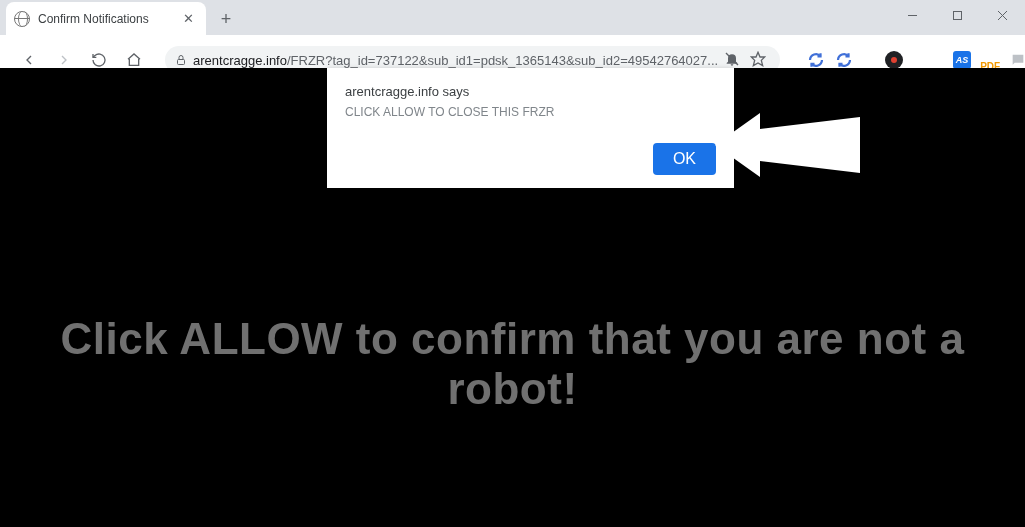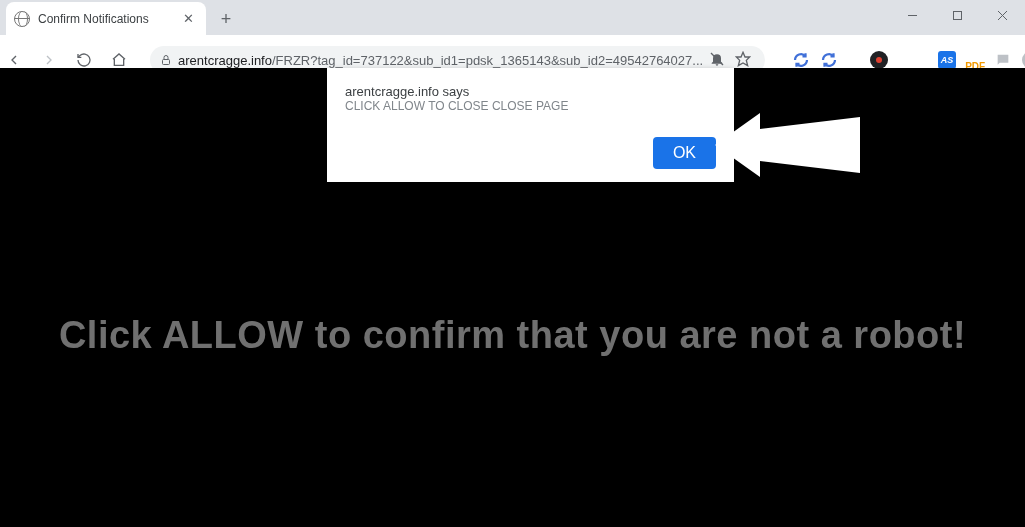--- a/index.html
+++ b/index.html
@@ -6,36 +6,36 @@
     body { width:1025px; height:527px; overflow:hidden; background:#fff; position:relative; }
     .titlebar { height:35px; background:#dee1e6; display:flex; align-items:flex-end; position:relative; }
     .tab { height:33px; margin-left:6px; background:#fff; border-radius:8px 8px 0 0; min-width:200px; display:flex; align-items:center; padding:12px 8px; gap:8px; font-size:12px; color:#3c4043; position:relative; }
     .tab .globe { width:16px; height:16px; border-radius:50%; border:1.5px solid #777; position:relative; flex-shrink:0; }
     .tab .globe:before { content:""; position:absolute; left:50%; top:-1px; bottom:-1px; width:8px; margin-left:-4px; border:1.5px solid #777; border-top:none; border-bottom:none; border-radius:50%; }
     .tab .globe:after { content:""; position:absolute; left:-1px; right:-1px; top:50%; height:1.5px; margin-top:-.75px; background:#777; }
     .tab .close-x { margin-left:auto; margin-right:4px; color:#5f6368; font-size:13px; line-height:1; }
     .new-tab { width:28px; height:28px; display:flex; align-items:center; justify-content:center; color:#5f6368; font-size:18px; margin-left:6px; margin-bottom:2px;}
     .win-controls { position:absolute; right:0; top:0; display:flex; }
     .win-btn { width:45px; height:30px; display:flex; align-items:center; justify-content:center; color:#5f6368; }
-    .toolbar { height:50px; background:#fff; display:flex; align-items:center; padding:0 6px; gap:19px; border-bottom:0; }
+    .toolbar { height:50px; background:#fff; display:flex; align-items:center; padding:0 21px; gap:19px; border-bottom:0; }
     .tb-btn { width:28px; height:28px; display:flex; align-items:center; justify-content:center; color:#5f6368; border-radius:50%; }
     .tb-btn svg { width:16px; height:16px; }
     .disabled { color:#bdc1c6; }
     .omni { flex:0 0 520px; height:28px; border-radius:14px; background:#f1f3f4; display:flex; align-items:center; padding:0 10px; font-size:13px; color:#5f6368; gap:6px; margin-left:4px; }
     .omni .lock { width:12px; height:12px; }
     .omni .url { white-space:nowrap; overflow:hidden; text-overflow:ellipsis; flex:1; }
     .omni .url .dom { color:#202124; }
     .omni-right { display:flex; align-items:center; gap:10px; margin-left:auto; padding-right:4px; }
     .ext-row { display:flex; align-items:center; gap:10px; margin-left:8px; }
     .ext-icn { width:18px; height:18px; display:flex; align-items:center; justify-content:center; border-radius:4px; font-size:10px; font-weight:bold; }
     .divider { width:1px; height:20px; background:#dadce0; margin:0 6px; }
     .content { position:absolute; left:0; right:0; top:68px; bottom:0; background:#000; }
-    .big-text { position:absolute; top:246px; width:100%; text-align:center; font-size:38px; font-weight:700; color:#707070; letter-spacing:.5px; }
+    .big-text { position:absolute; top:246px; width:100%; text-align:center; font-size:44px; font-weight:700; color:#707070; letter-spacing:.5px; }
     .dialog { position:absolute; left:327px; top:68px; width:407px; background:#fff; box-shadow:0 2px 6px rgba(0,0,0,.3); padding:16px 18px 13px; }
-    .dialog .origin { font-size:13px; color:#3c4043; }
+    .dialog .origin { font-size:13px; color:#3c4043; margin-bottom:6px; }
     .dialog .msg { font-size:12px; color:#80868b; margin-bottom:24px; }
     .dialog .btn-row { display:flex; justify-content:flex-end; }
     .dialog .ok { background:#1a73e8; color:#fff; border:none; border-radius:4px; font-size:16px; font-weight:500; padding:7px 20px; cursor:pointer; }
     .arrow { position:absolute; left:715px; top:105px; }
   </style>
 </head>
 <body>
 
 <div class="titlebar">
   <div class="tab">
@@ -161,21 +161,21 @@
 
   </div>
 </div>
 
 <div class="content">
   <div class="big-text">Click ALLOW to confirm that you are not a robot!</div>
 </div>
 
 <div class="dialog">
   <div class="origin">arentcragge.info says</div>
-  <div class="msg">CLICK ALLOW TO CLOSE CLOSE PAGE</div>
+  <div class="msg">CLICK ALLOW TO CLOSE THIS FRZR</div>
   <div class="btn-row">
     <button class="ok">OK</button>
   </div>
 </div>
 
 <svg class="arrow" width="150" height="80">
   <polygon points="0,40 45,8 45,24 145,12 145,68 45,56 45,72" fill="#fff"></polygon>
 </svg>
 
 </body></html>

